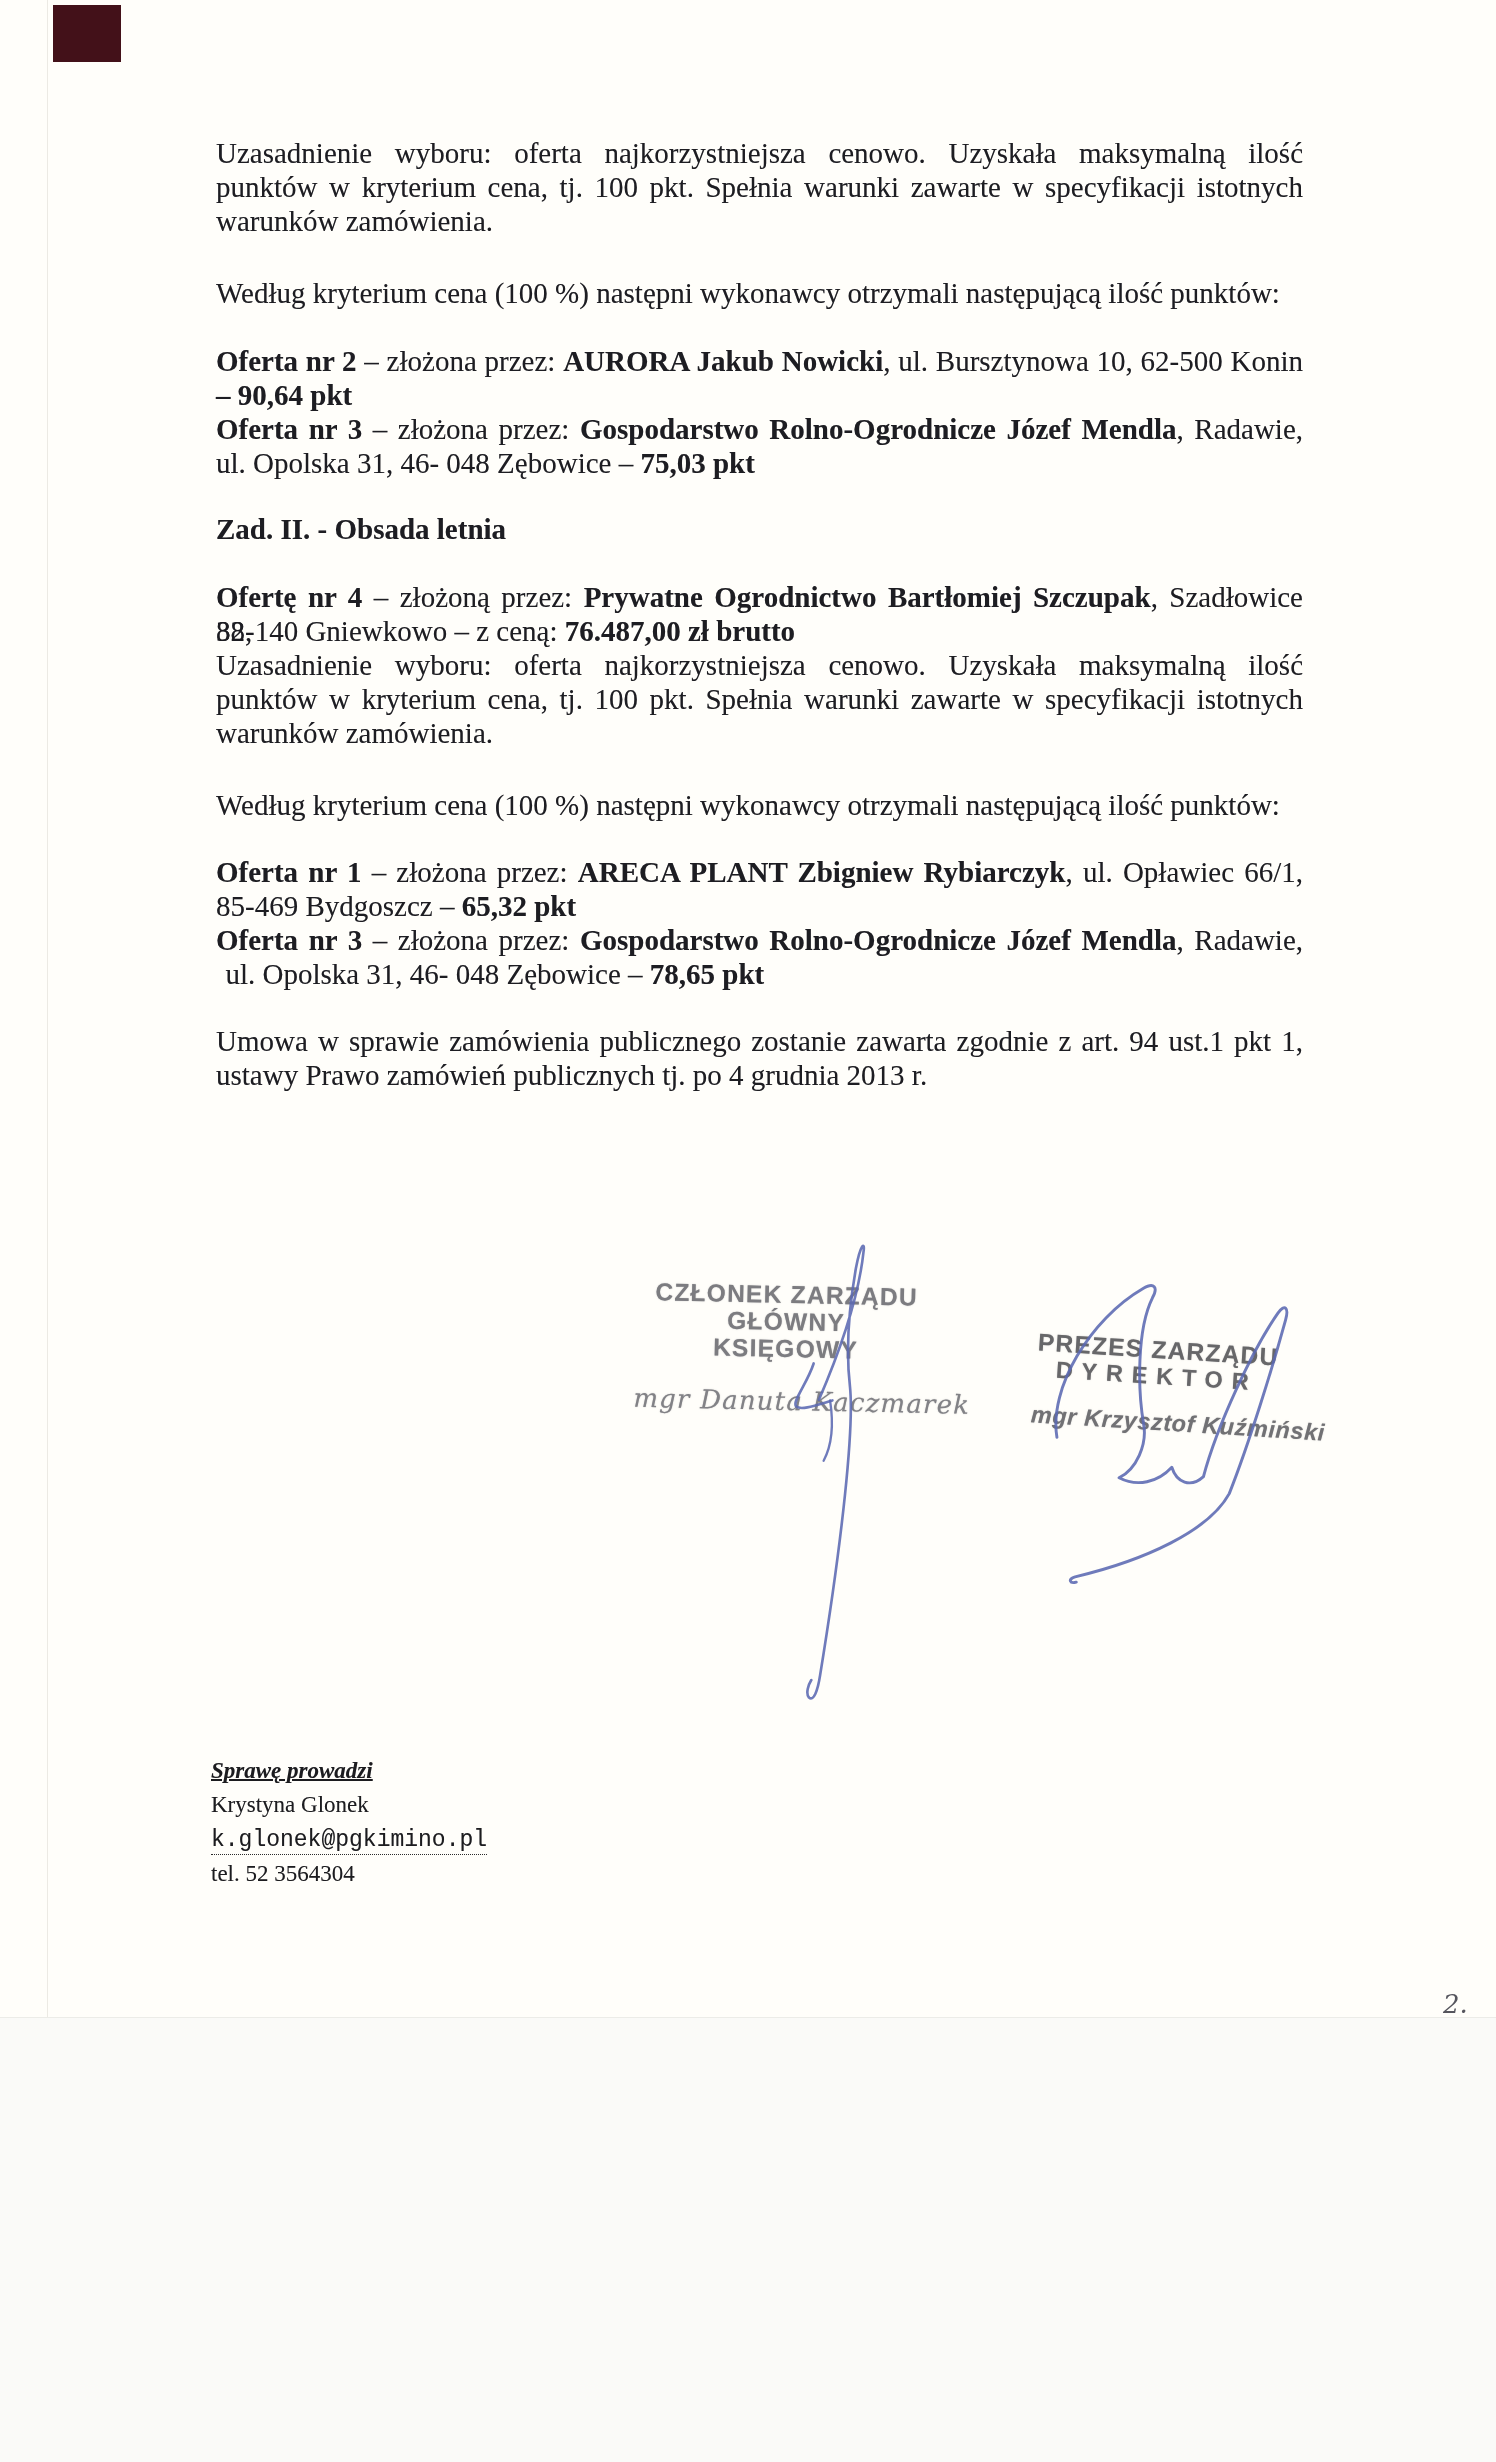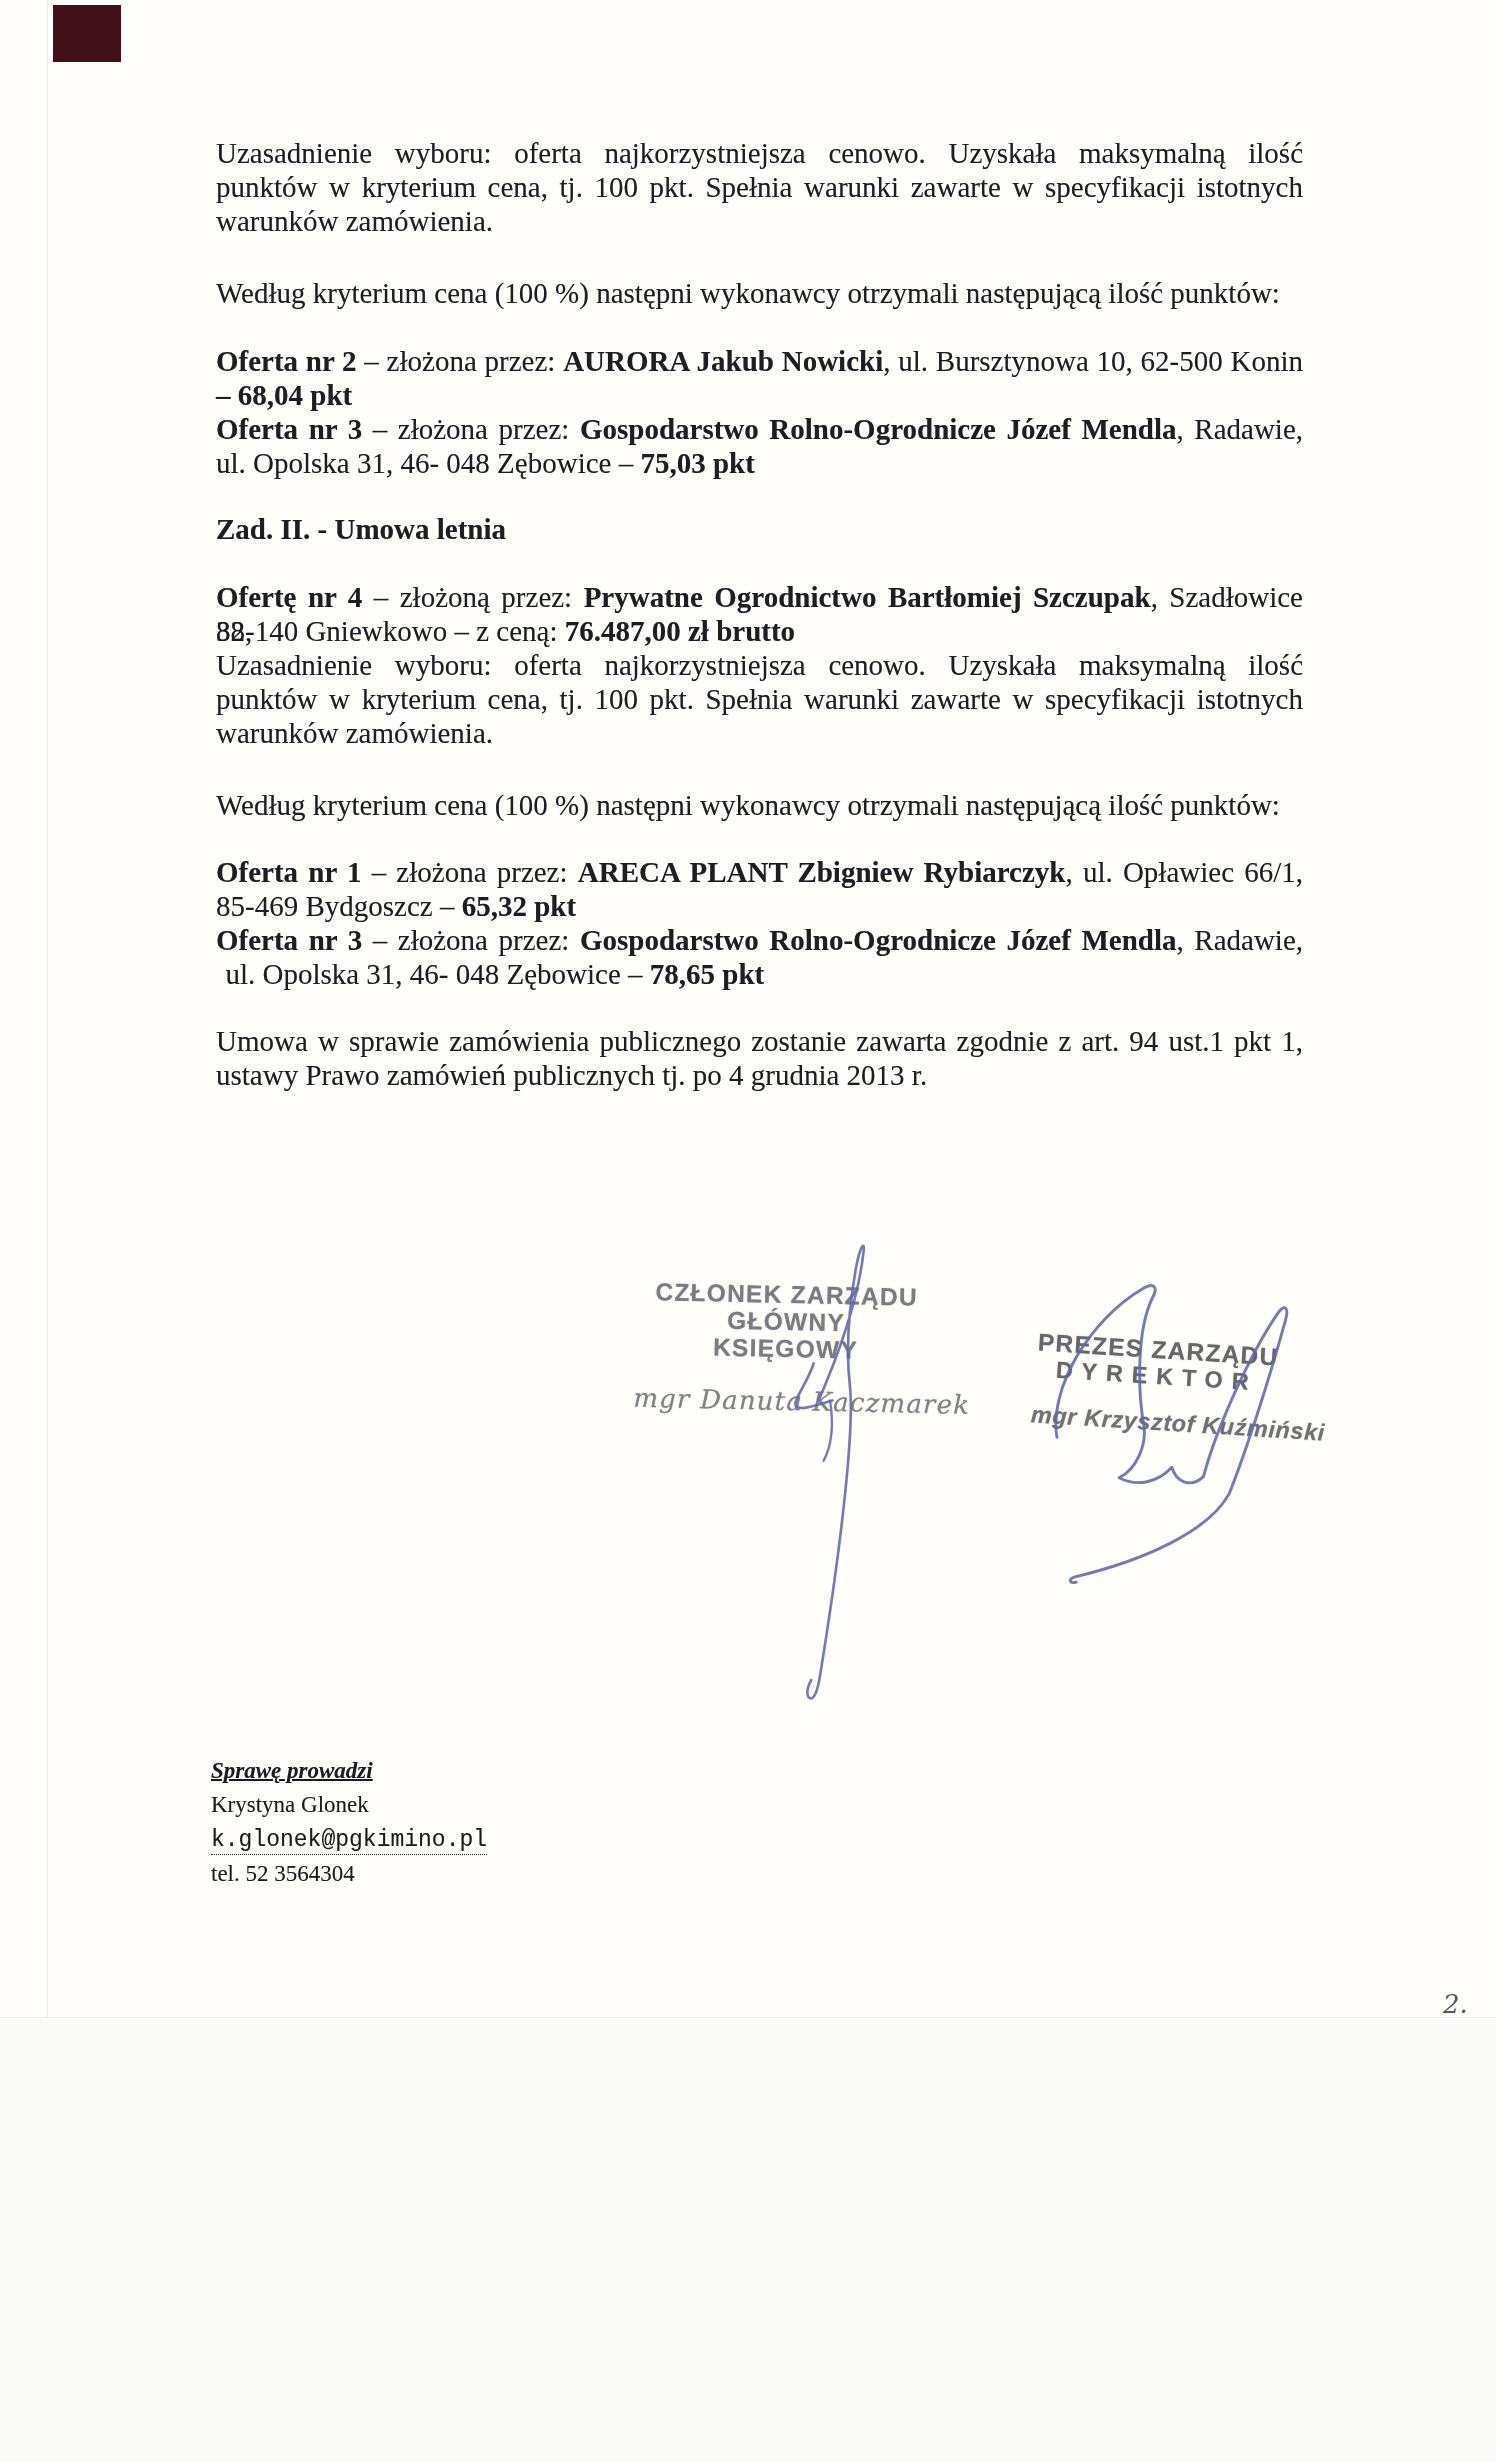--- a/index.html
+++ b/index.html
@@ -58,25 +58,25 @@
 
   <div class="tx" style="top:136px">
     <div class="ln j">Uzasadnienie wyboru: oferta najkorzystniejsza cenowo. Uzyskała maksymalną ilość</div>
     <div class="ln j">punktów w kryterium cena, tj. 100 pkt. Spełnia warunki zawarte w specyfikacji istotnych</div>
     <div class="ln">warunków zamówienia.</div>
   </div>
 
   <div class="tx" style="top:276px">Według kryterium cena (100 %) następni wykonawcy otrzymali następującą ilość punktów:</div>
 
   <div class="tx j" style="top:344px"><b>Oferta nr 2 </b><span>– złożona przez: </span><b>AURORA Jakub Nowicki</b><span>, ul. Bursztynowa 10, 62-500 Konin</span></div>
-  <div class="tx" style="top:378px"><b>– 68,04 pkt</b></div>
+  <div class="tx" style="top:378px"><b>– 90,64 pkt</b></div>
   <div class="tx j" style="top:412px"><b>Oferta nr 3 </b><span>– złożona przez: </span><b>Gospodarstwo Rolno-Ogrodnicze Józef Mendla</b><span>, Radawie,</span></div>
   <div class="tx" style="top:446px"><span>ul. Opolska 31, 46- 048 Zębowice – </span><b>75,03 pkt</b></div>
 
-  <div class="tx h" style="top:512px">Zad. II. - Umowa letnia</div>
+  <div class="tx h" style="top:512px">Zad. II. - Obsada letnia</div>
 
   <div class="tx j" style="top:580px"><b>Ofertę nr 4 </b><span>– złożoną przez: </span><b>Prywatne Ogrodnictwo Bartłomiej Szczupak</b><span>, Szadłowice 32,</span></div>
   <div class="tx" style="top:614px"><span>88-140 Gniewkowo – z ceną: </span><b>76.487,00 zł brutto</b></div>
 
   <div class="tx" style="top:648px">
     <div class="ln j">Uzasadnienie wyboru: oferta najkorzystniejsza cenowo. Uzyskała maksymalną ilość</div>
     <div class="ln j">punktów w kryterium cena, tj. 100 pkt. Spełnia warunki zawarte w specyfikacji istotnych</div>
     <div class="ln">warunków zamówienia.</div>
   </div>
 

